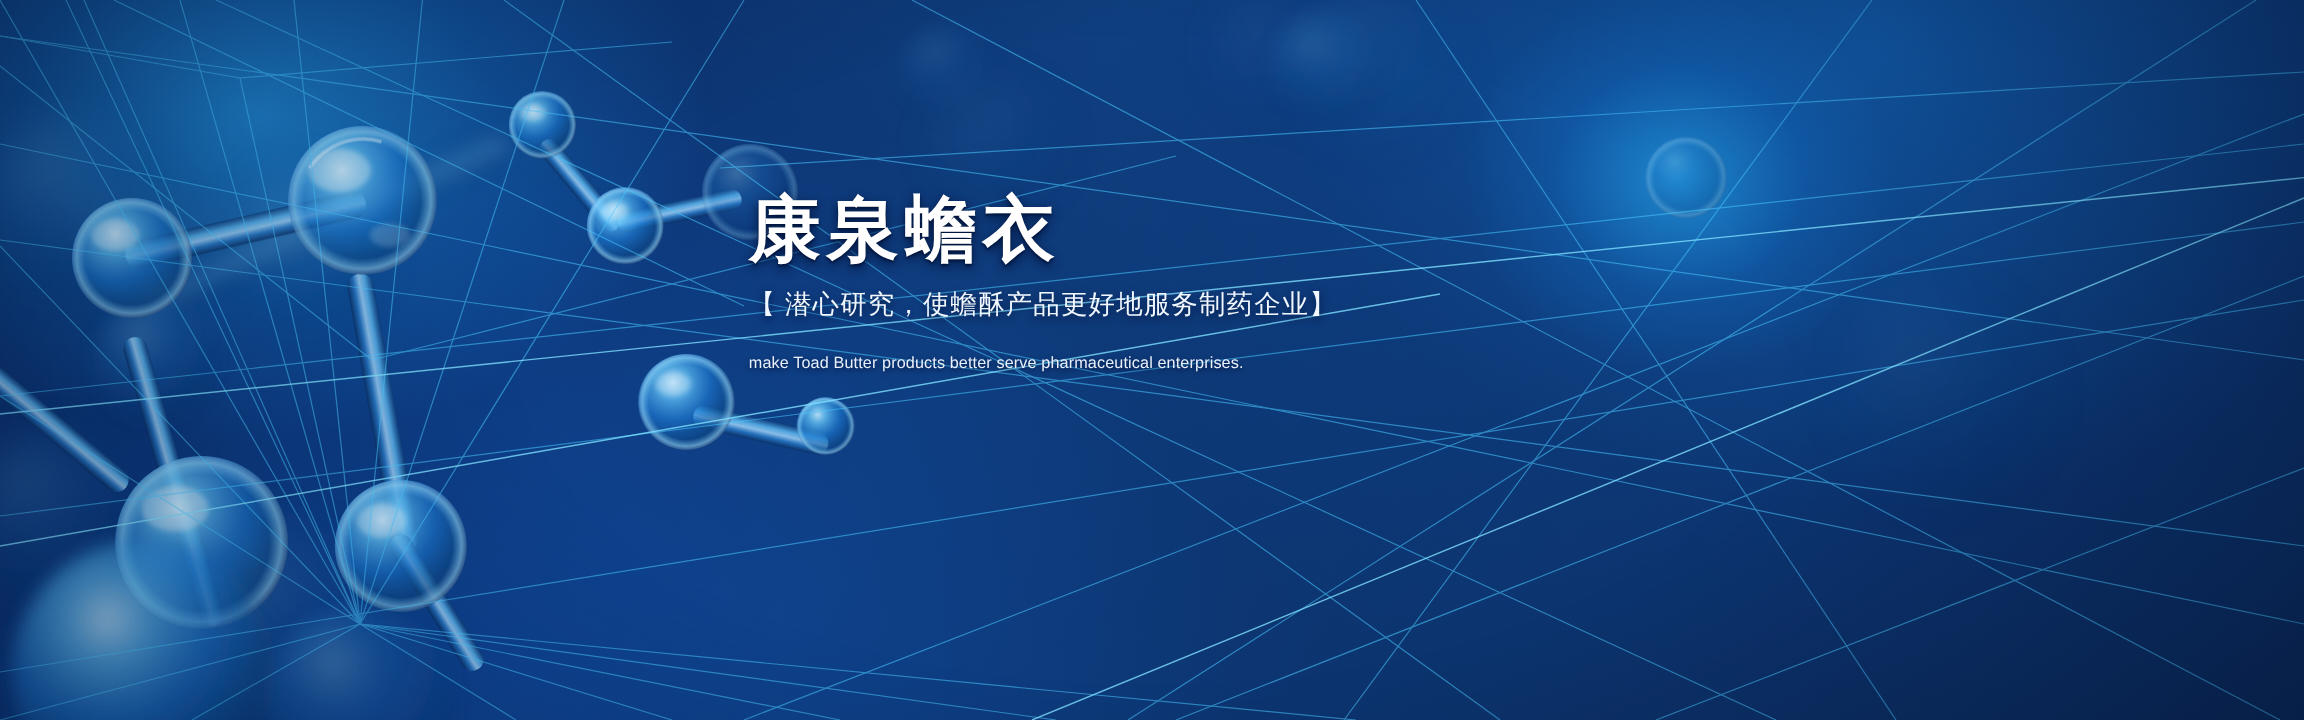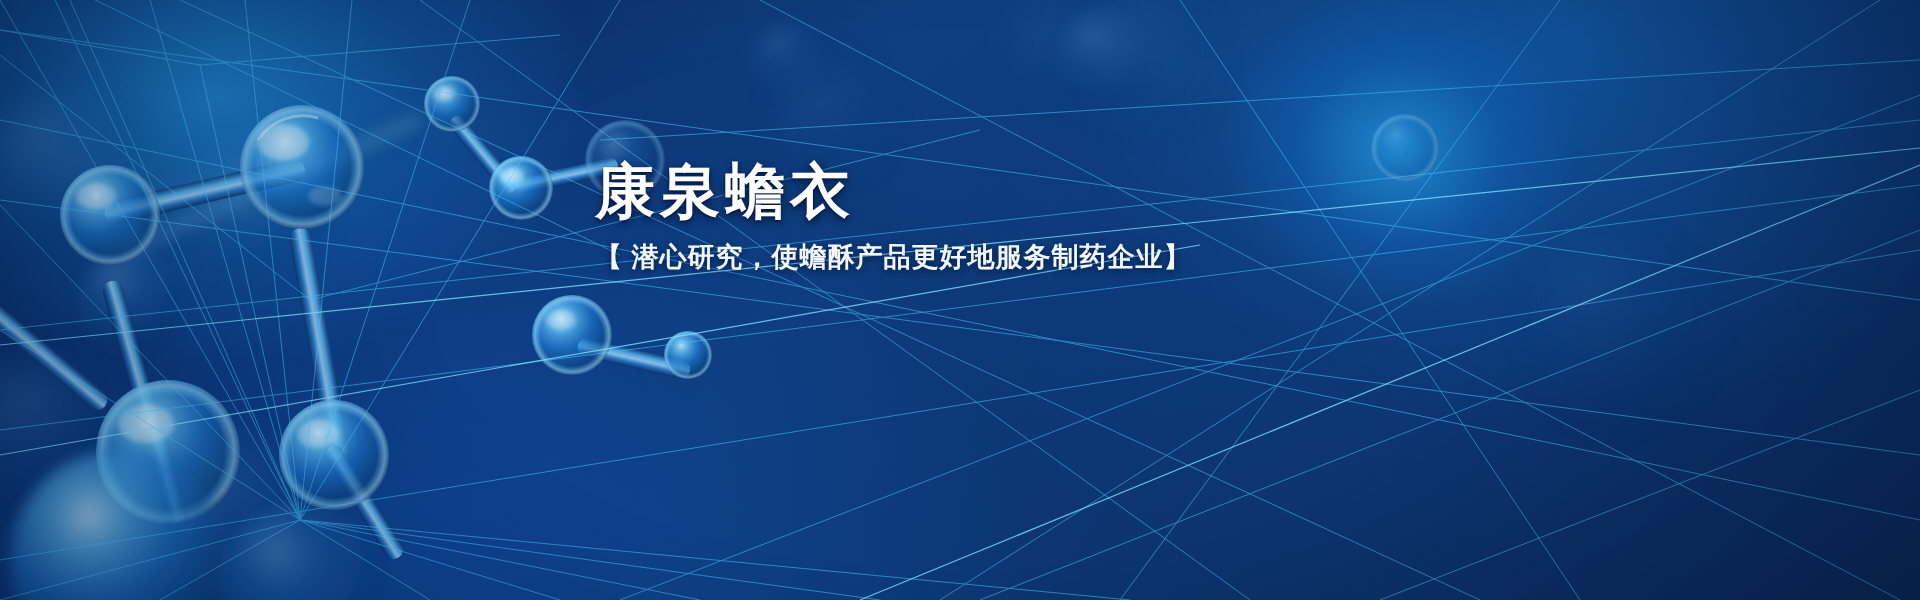--- a/index.html
+++ b/index.html
@@ -29,39 +29,39 @@
   .vignette{
     position:absolute;inset:0;
     background:
       radial-gradient(ellipse 1250px 640px at 960px 300px, rgba(0,0,0,0) 42%, rgba(2,14,40,0.38) 100%);
     pointer-events:none;
   }
 
   
   .content{
     position:absolute;
-    left:595px;top:160px;
+    left:624px;top:160px;
     width:760px;
   }
   .title{
     font-size:60px;
     line-height:1.08;
     letter-spacing:5px;
     color:#ffffff;
     font-weight:700;
     margin:0 0 16px 0;
     text-shadow:0 3px 9px rgba(0,18,55,0.85), 0 1px 2px rgba(0,20,60,0.9);
     white-space:nowrap;
   }
   .subtitle{
-    font-size:27px;
+    font-size:22px;
     line-height:1.2;
     letter-spacing:1px;
     color:#f2f8ff;
-    font-weight:700;
+    font-weight:400;
     margin:0 0 22px 0;
     text-shadow:0 2px 7px rgba(0,18,55,0.8);
     white-space:nowrap;
   }
   .desc{
     font-size:13.5px;
     line-height:2.0;
     color:#e8f1fb;
     font-weight:400;
     letter-spacing:0.1px;
@@ -259,16 +259,17 @@
       </g>
     </svg>
   </div>
 
   <div class="vignette"></div>
 
   <div class="content">
     <h1 class="title">康泉蟾衣</h1>
     <div class="subtitle">【 潜心研究，使蟾酥产品更好地服务制药企业】</div>
     <div class="desc">
+      <div>make Toad Butter products better serve pharmaceutical enterprises.</div>
     </div>
   </div>
 
 </div>
 
 </body></html>

